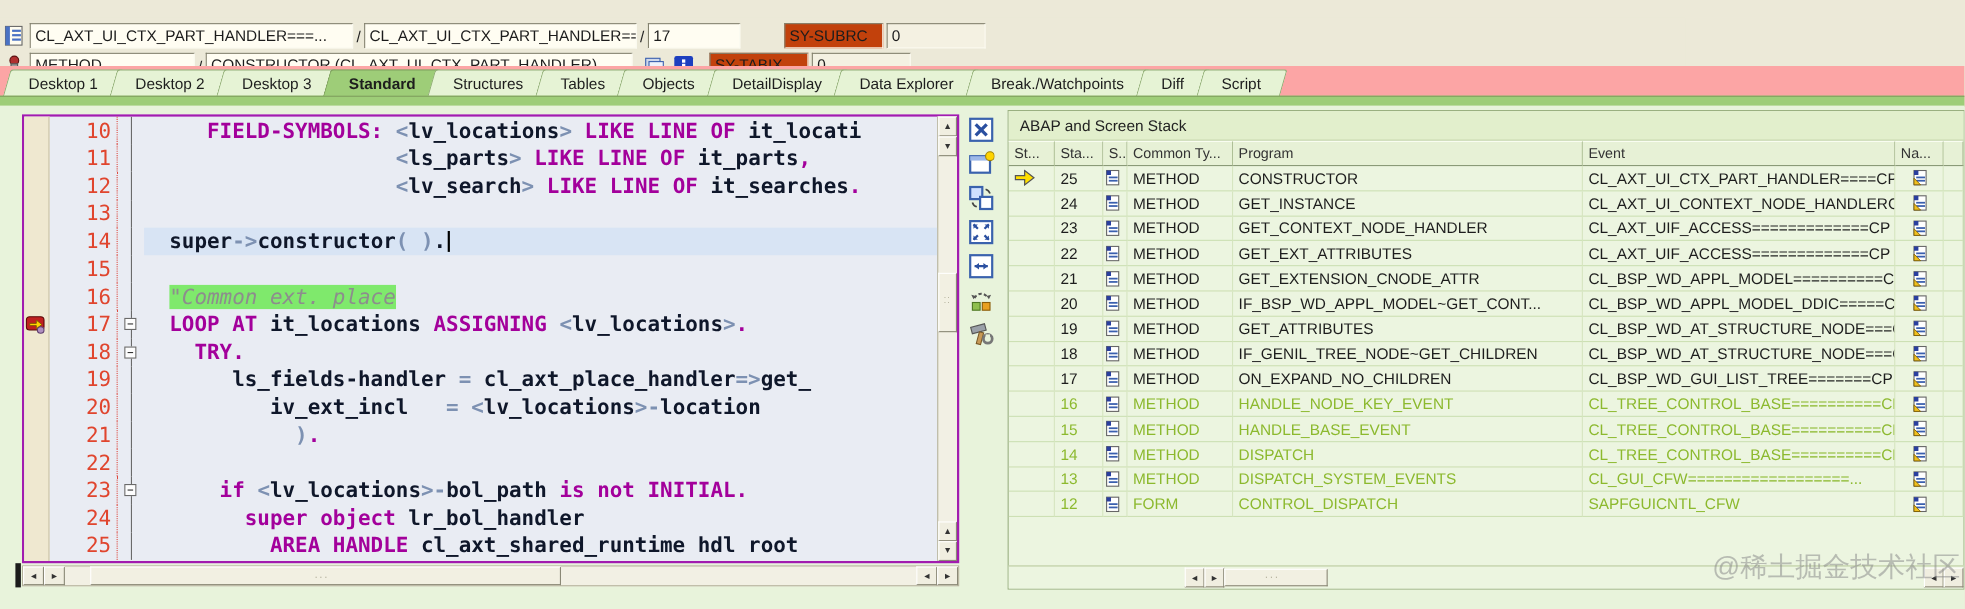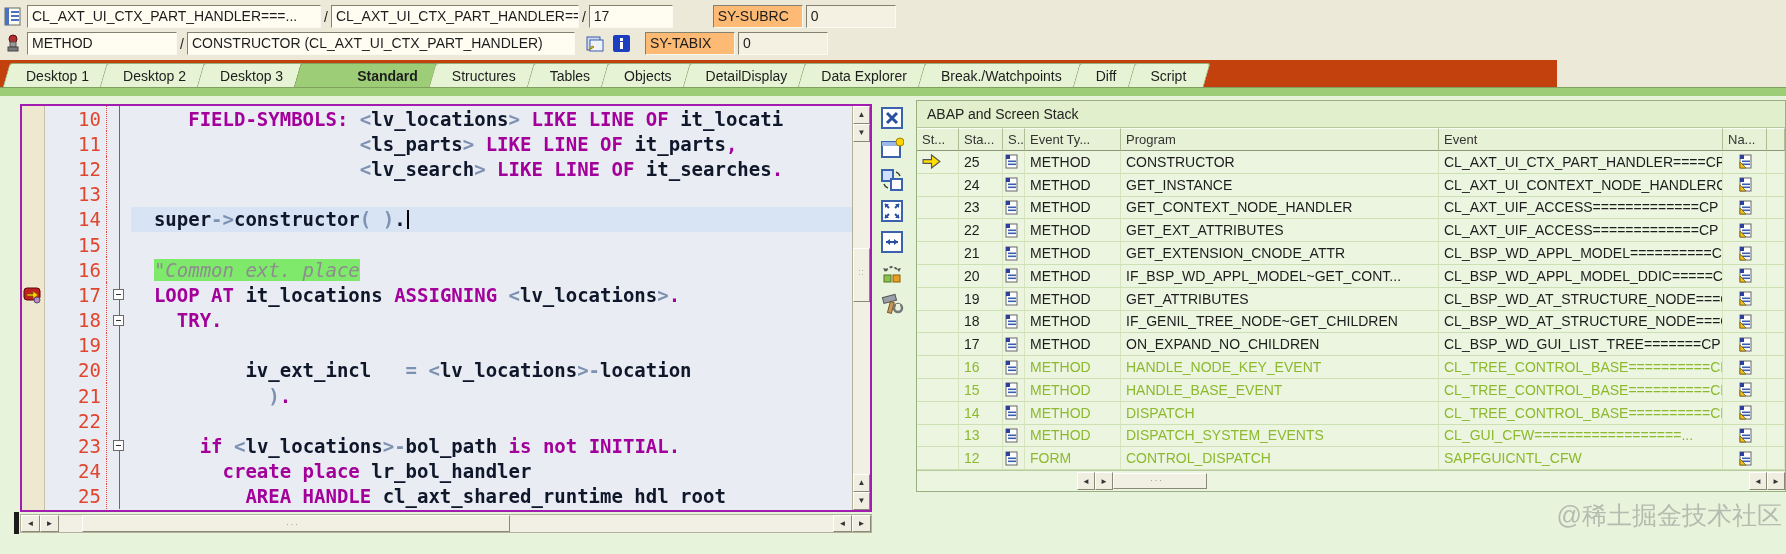--- a/index.html
+++ b/index.html
@@ -1,38 +1,38 @@
 <!DOCTYPE html>
 <html><head>
 <meta charset="utf-8">
 <style>
   html,body{margin:0;padding:0;}
   body{font-family:"Liberation Sans",sans-serif;background:#ece9d8;}
   #app{position:relative;width:1786px;height:554px;overflow:hidden;background:#ece9d8;}
 
   
-  .topbar{position:absolute;left:0;top:0;width:1532px;height:60px;background:#ece9d8;}
+  .topbar{position:absolute;left:0;top:16px;width:1532px;height:60px;background:#ece9d8;}
   .trow{position:absolute;height:23px;display:flex;align-items:center;}
   .fld{box-sizing:border-box;height:23px;background:#fffdf2;border:1px solid;
        border-color:#84826f #fbfaf0 #fbfaf0 #84826f;font-size:14px;color:#1c1c1c;
        padding:2px 4px;white-space:nowrap;overflow:hidden;font-family:"Liberation Sans",sans-serif;}
   .fld.val{background:#f4f1e2;}
-  .fld.lbl{background:#fdba74;}
+  .fld.lbl{background:#c2410c;}
   .sep{font-size:14px;color:#222;padding:0 3px;}
   .ticon{width:19px;height:19px;margin-right:4px;flex:0 0 auto;}
 
   
-  .tabzone{position:absolute;left:0;top:60px;width:1557px;height:36px;background:#c2410c;}
+  .tabzone{position:absolute;left:0;top:60px;width:1786px;height:36px;background:#fca5a5;}
   .tabbar{position:absolute;left:6px;top:2px;height:26px;display:flex;align-items:flex-end;}
   .tab{position:relative;height:25px;padding:0 20px;display:flex;align-items:center;cursor:default;margin-right:-6px;}
   .tab::before{content:'';position:absolute;inset:0;background:#e6f3d5;border:1px solid #93af78;border-bottom:none;
        transform:skewX(-16deg);border-radius:3px 3px 0 0;}
   .tab.active::before{background:#9ecd78;border-color:#7fa05e;}
   .tab span{position:relative;font-size:14px;color:#1d1d1d;z-index:1;}
-  .tab.active span{font-weight:bold;margin-left:40px;}
+  .tab.active span{font-weight:bold;}
   .tabunder{position:absolute;left:0;top:27px;width:1786px;height:9px;background:#9ecd78;border-top:1px solid #7fa05e;}
 
   .mainbg{position:absolute;left:0;top:96px;width:1786px;height:458px;background:#e8f3db;}
 
   
   .editor{position:absolute;left:20px;top:104px;width:852px;height:408px;background:#e9ecf3;
           border:2px solid #a21caf;box-sizing:border-box;display:flex;}
   .gutter{width:22px;background:#efe8d0;border-right:1px solid #c9c2a8;position:relative;flex:0 0 auto;}
   .bp-ic{position:absolute;left:1px;width:19px;height:19px;}
   .lines{flex:1;display:flex;flex-direction:column;overflow:hidden;position:relative;}
@@ -70,21 +70,21 @@
   .hthumb{position:absolute;top:0;height:15px;left:3%;width:55%;background:#f2f0e2;border:1px solid;
         border-color:#fff #8a8876 #8a8876 #fff;}
   .hgrip{position:absolute;left:50%;top:3px;margin-left:-10px;color:#9a9880;font-size:9px;letter-spacing:2px;}
   .corner-mark{position:absolute;left:14px;top:512px;width:5px;height:22px;background:#1b1b1b;}
 
   
   .midtools{position:absolute;left:878px;top:106px;width:28px;display:flex;flex-direction:column;gap:7px;align-items:center;}
   .mt{width:24px;height:24px;cursor:default;}
 
   
-  .stack{position:absolute;left:916px;top:100px;width:870px;height:392px;background:#ecf5e0;
+  .stack{position:absolute;left:916px;top:100px;width:870px;height:436px;background:#ecf5e0;
          border:1px solid #9ab080;box-sizing:border-box;display:flex;flex-direction:column;}
   .stack-title{height:26px;flex:0 0 auto;background:#e2efcc;border-bottom:1px solid #b9cb9e;
          display:flex;align-items:center;padding-left:10px;font-size:14px;color:#222;}
   .sgrid{display:grid;grid-template-columns:42px 44px 22px 96px 318px 284px 44px 1fr;}
   .shead{flex:0 0 auto;}
   .shead .hc{background:#e7f1d6;border-right:1px solid #aebf96;border-bottom:1px solid #8a9a78;border-top:1px solid #fbfef4;
          font-size:13px;color:#333;padding:3px 4px 3px 5px;white-space:nowrap;overflow:hidden;}
   .srows{flex:1;display:flex;flex-direction:column;overflow:hidden;}
   .srow{height:22.8px;flex:0 0 auto;}
   .srow .cc{border-right:1px solid #d6e5c0;border-bottom:1px solid #cde0b4;font-size:14px;color:#1d1d1d;
@@ -202,26 +202,26 @@
     <div class="lines">
         <div class="cl"><span class="num">10</span><span class="fold"></span><span class="txt"><span class="sg-p">     </span><span class="sg-k">FIELD-SYMBOLS:</span><span class="sg-p"> </span><span class="sg-o">&lt;</span><span class="sg-i">lv_locations</span><span class="sg-o">&gt;</span><span class="sg-p"> </span><span class="sg-k">LIKE LINE OF</span><span class="sg-i"> it_locati</span></span></div>
         <div class="cl"><span class="num">11</span><span class="fold"></span><span class="txt"><span class="sg-p">                    </span><span class="sg-o">&lt;</span><span class="sg-i">ls_parts</span><span class="sg-o">&gt;</span><span class="sg-p"> </span><span class="sg-k">LIKE LINE OF</span><span class="sg-i"> it_parts</span><span class="sg-k">,</span></span></div>
         <div class="cl"><span class="num">12</span><span class="fold"></span><span class="txt"><span class="sg-p">                    </span><span class="sg-o">&lt;</span><span class="sg-i">lv_search</span><span class="sg-o">&gt;</span><span class="sg-p"> </span><span class="sg-k">LIKE LINE OF</span><span class="sg-i"> it_searches</span><span class="sg-k">.</span></span></div>
         <div class="cl"><span class="num">13</span><span class="fold"></span><span class="txt"></span></div>
         <div class="cl hl"><span class="num">14</span><span class="fold"></span><span class="txt"><span class="sg-p">  </span><span class="sg-i">super</span><span class="sg-o">-&gt;</span><span class="sg-i">constructor</span><span class="sg-o">( )</span><span class="sg-i">.</span><span class="caret"></span></span></div>
         <div class="cl"><span class="num">15</span><span class="fold"></span><span class="txt"></span></div>
         <div class="cl"><span class="num">16</span><span class="fold"></span><span class="txt"><span class="sg-p">  </span><span class="sg-c">"Common ext. place</span></span></div>
         <div class="cl"><span class="num">17</span><span class="fold"><span class="minus"></span></span><span class="txt"><span class="sg-p">  </span><span class="sg-k">LOOP AT</span><span class="sg-i"> it_locations </span><span class="sg-k">ASSIGNING</span><span class="sg-p"> </span><span class="sg-o">&lt;</span><span class="sg-i">lv_locations</span><span class="sg-o">&gt;</span><span class="sg-k">.</span></span></div>
         <div class="cl"><span class="num">18</span><span class="fold"><span class="minus"></span></span><span class="txt"><span class="sg-p">    </span><span class="sg-k">TRY.</span></span></div>
-        <div class="cl"><span class="num">19</span><span class="fold"></span></div>
+        <div class="cl"><span class="num">19</span><span class="fold"></span><span class="txt"><span class="sg-p">       </span><span class="sg-i">ls_fields-handler</span><span class="sg-o"> = </span><span class="sg-i">cl_axt_place_handler</span><span class="sg-o">=&gt;</span><span class="sg-i">get_</span></span></div>
         <div class="cl"><span class="num">20</span><span class="fold"></span><span class="txt"><span class="sg-p">          </span><span class="sg-i">iv_ext_incl</span><span class="sg-o">   = &lt;</span><span class="sg-i">lv_locations</span><span class="sg-o">&gt;-</span><span class="sg-i">location</span></span></div>
         <div class="cl"><span class="num">21</span><span class="fold"></span><span class="txt"><span class="sg-p">            </span><span class="sg-o">)</span><span class="sg-k">.</span></span></div>
         <div class="cl"><span class="num">22</span><span class="fold"></span><span class="txt"></span></div>
         <div class="cl"><span class="num">23</span><span class="fold"><span class="minus"></span></span><span class="txt"><span class="sg-p">      </span><span class="sg-k">if</span><span class="sg-p"> </span><span class="sg-o">&lt;</span><span class="sg-i">lv_locations</span><span class="sg-o">&gt;-</span><span class="sg-i">bol_path</span><span class="sg-k"> is not INITIAL.</span></span></div>
-        <div class="cl"><span class="num">24</span><span class="fold"></span><span class="txt"><span class="sg-p">        </span><span class="sg-k">create place</span><span class="sg-i"> lr_bol_handler</span></span></div>
+        <div class="cl"><span class="num">24</span><span class="fold"></span><span class="txt"><span class="sg-p">        </span><span class="sg-k">super object</span><span class="sg-i"> lr_bol_handler</span></span></div>
         <div class="cl"><span class="num">25</span><span class="fold"></span><span class="txt"><span class="sg-p">          </span><span class="sg-k">AREA HANDLE</span><span class="sg-i"> cl_axt_shared_runtime hdl root</span></span></div>
       </div>
     <div class="vscroll">
       <div class="sbtn">▲</div>
       <div class="sbtn">▼</div>
       <div class="vtrack">
           <div class="vthumb">
             <div class="grip">∙∙<br>∙∙</div>
           </div>
         </div>
@@ -280,21 +280,21 @@
         <rect x="16" y="12" width="4" height="3" fill="#e8f3db"></rect>
       </svg>
   </div>
 
   <div class="stack">
     <div class="stack-title">ABAP and Screen Stack</div>
     <div class="sgrid shead">
         <div class="hc">St...</div>
         <div class="hc">Sta...</div>
         <div class="hc">S..</div>
-        <div class="hc">Event Ty...</div>
+        <div class="hc">Common Ty...</div>
         <div class="hc">Program</div>
         <div class="hc">Event</div>
         <div class="hc">Na...</div>
         <div class="hc"></div>
       </div>
     <div class="srows">
         <div class="sgrid srow">
           <div class="cc">
             <svg viewBox="0 0 20 16" width="19" height="15">
               <path d="M1 6 h9 v-5 l9 7 -9 7 v-5 h-9 z" fill="#ffdf00" stroke="#555" stroke-width="1.2"></path>

